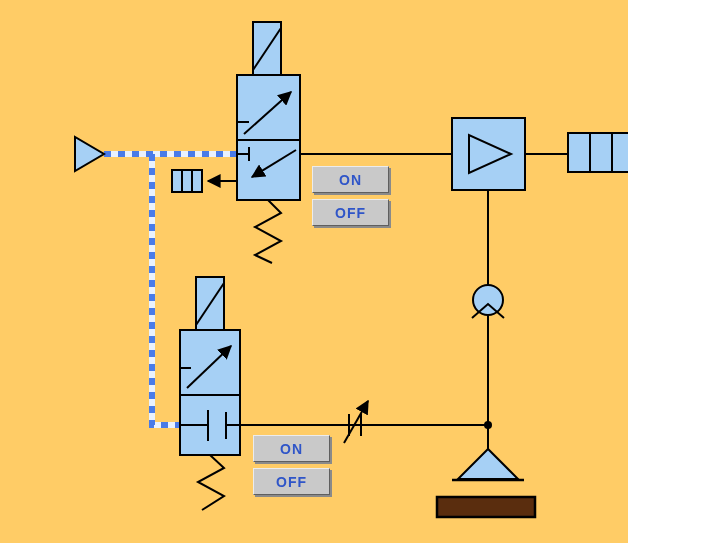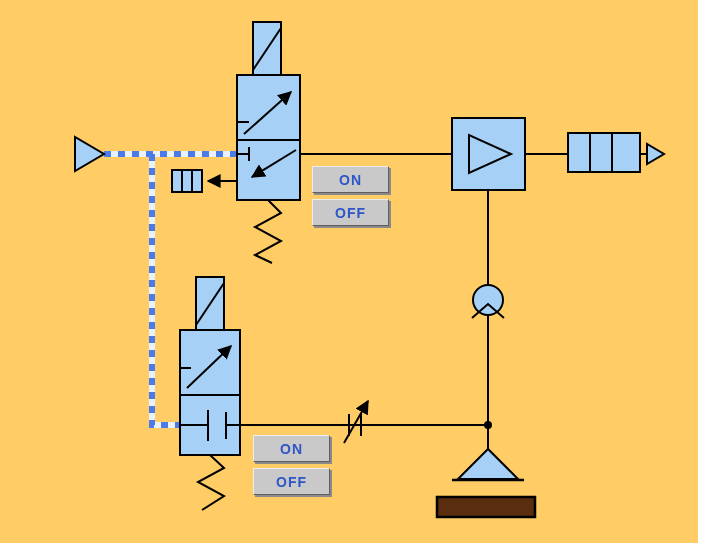--- a/index.html
+++ b/index.html
@@ -1,19 +1,19 @@
 <!DOCTYPE html>
 <html style="--background: #FFCC66; --component-fill: #A6D0F5; --line-color: #000000; --pilot-line-blue: #4A7BE8; --pilot-line-light: #E9F1FF; --workpiece-color: #5A2D0E; --button-face: #C9C9C9; --button-text-color: #2F55C8; --button-shadow: #8A8A8A;"><head>
 <meta charset="utf-8">
 <style>
   html,body { margin:0; padding:0; }
   body { font-family: "Liberation Sans", sans-serif; }
   .stage {
     position: relative;
-    width: 698px;
+    width: 628px;
     height: 543px;
     background: var(--background, #FFCC66);
     overflow: hidden;
   }
   svg.schematic { position:absolute; left:0; top:0; }
 
   .comp   { fill: var(--component-fill, #A6D0F5); stroke:#000; stroke-width:2; }
   .line   { stroke:#000; stroke-width:2; fill:none; }
   .thick  { stroke:#000; stroke-width:2.5; fill:none; }
   .dot    { fill:#000; stroke:none; }

